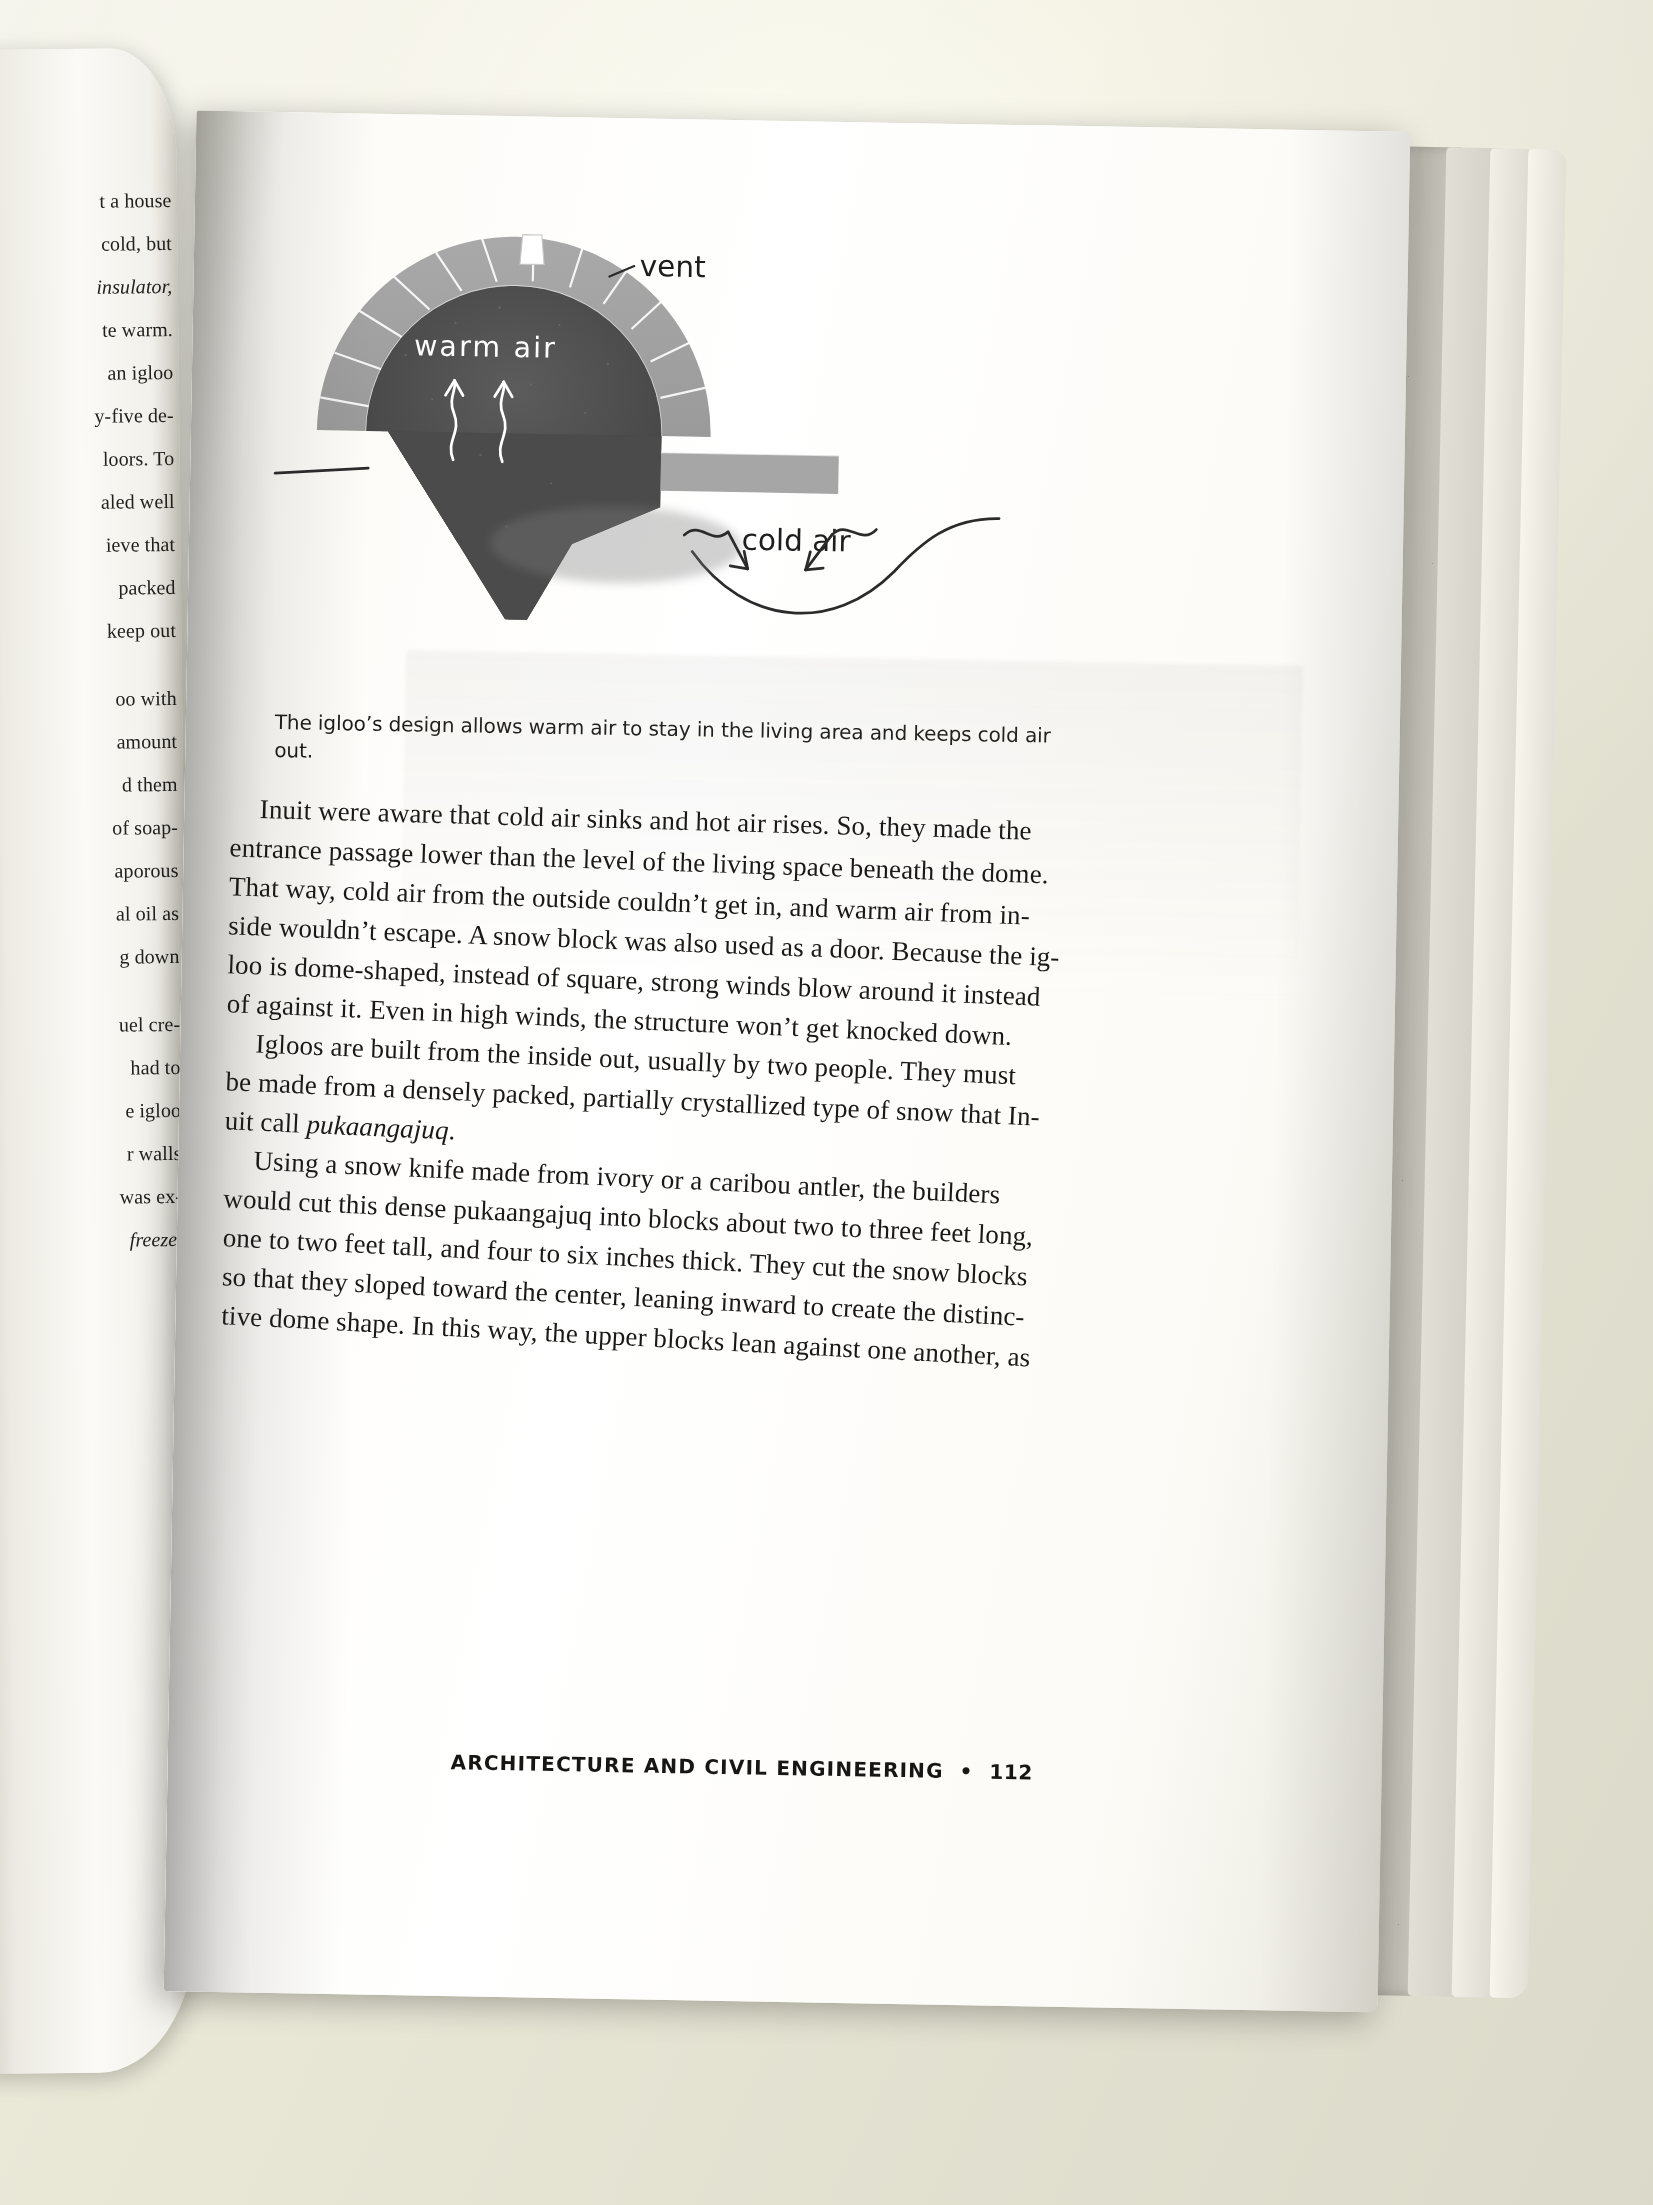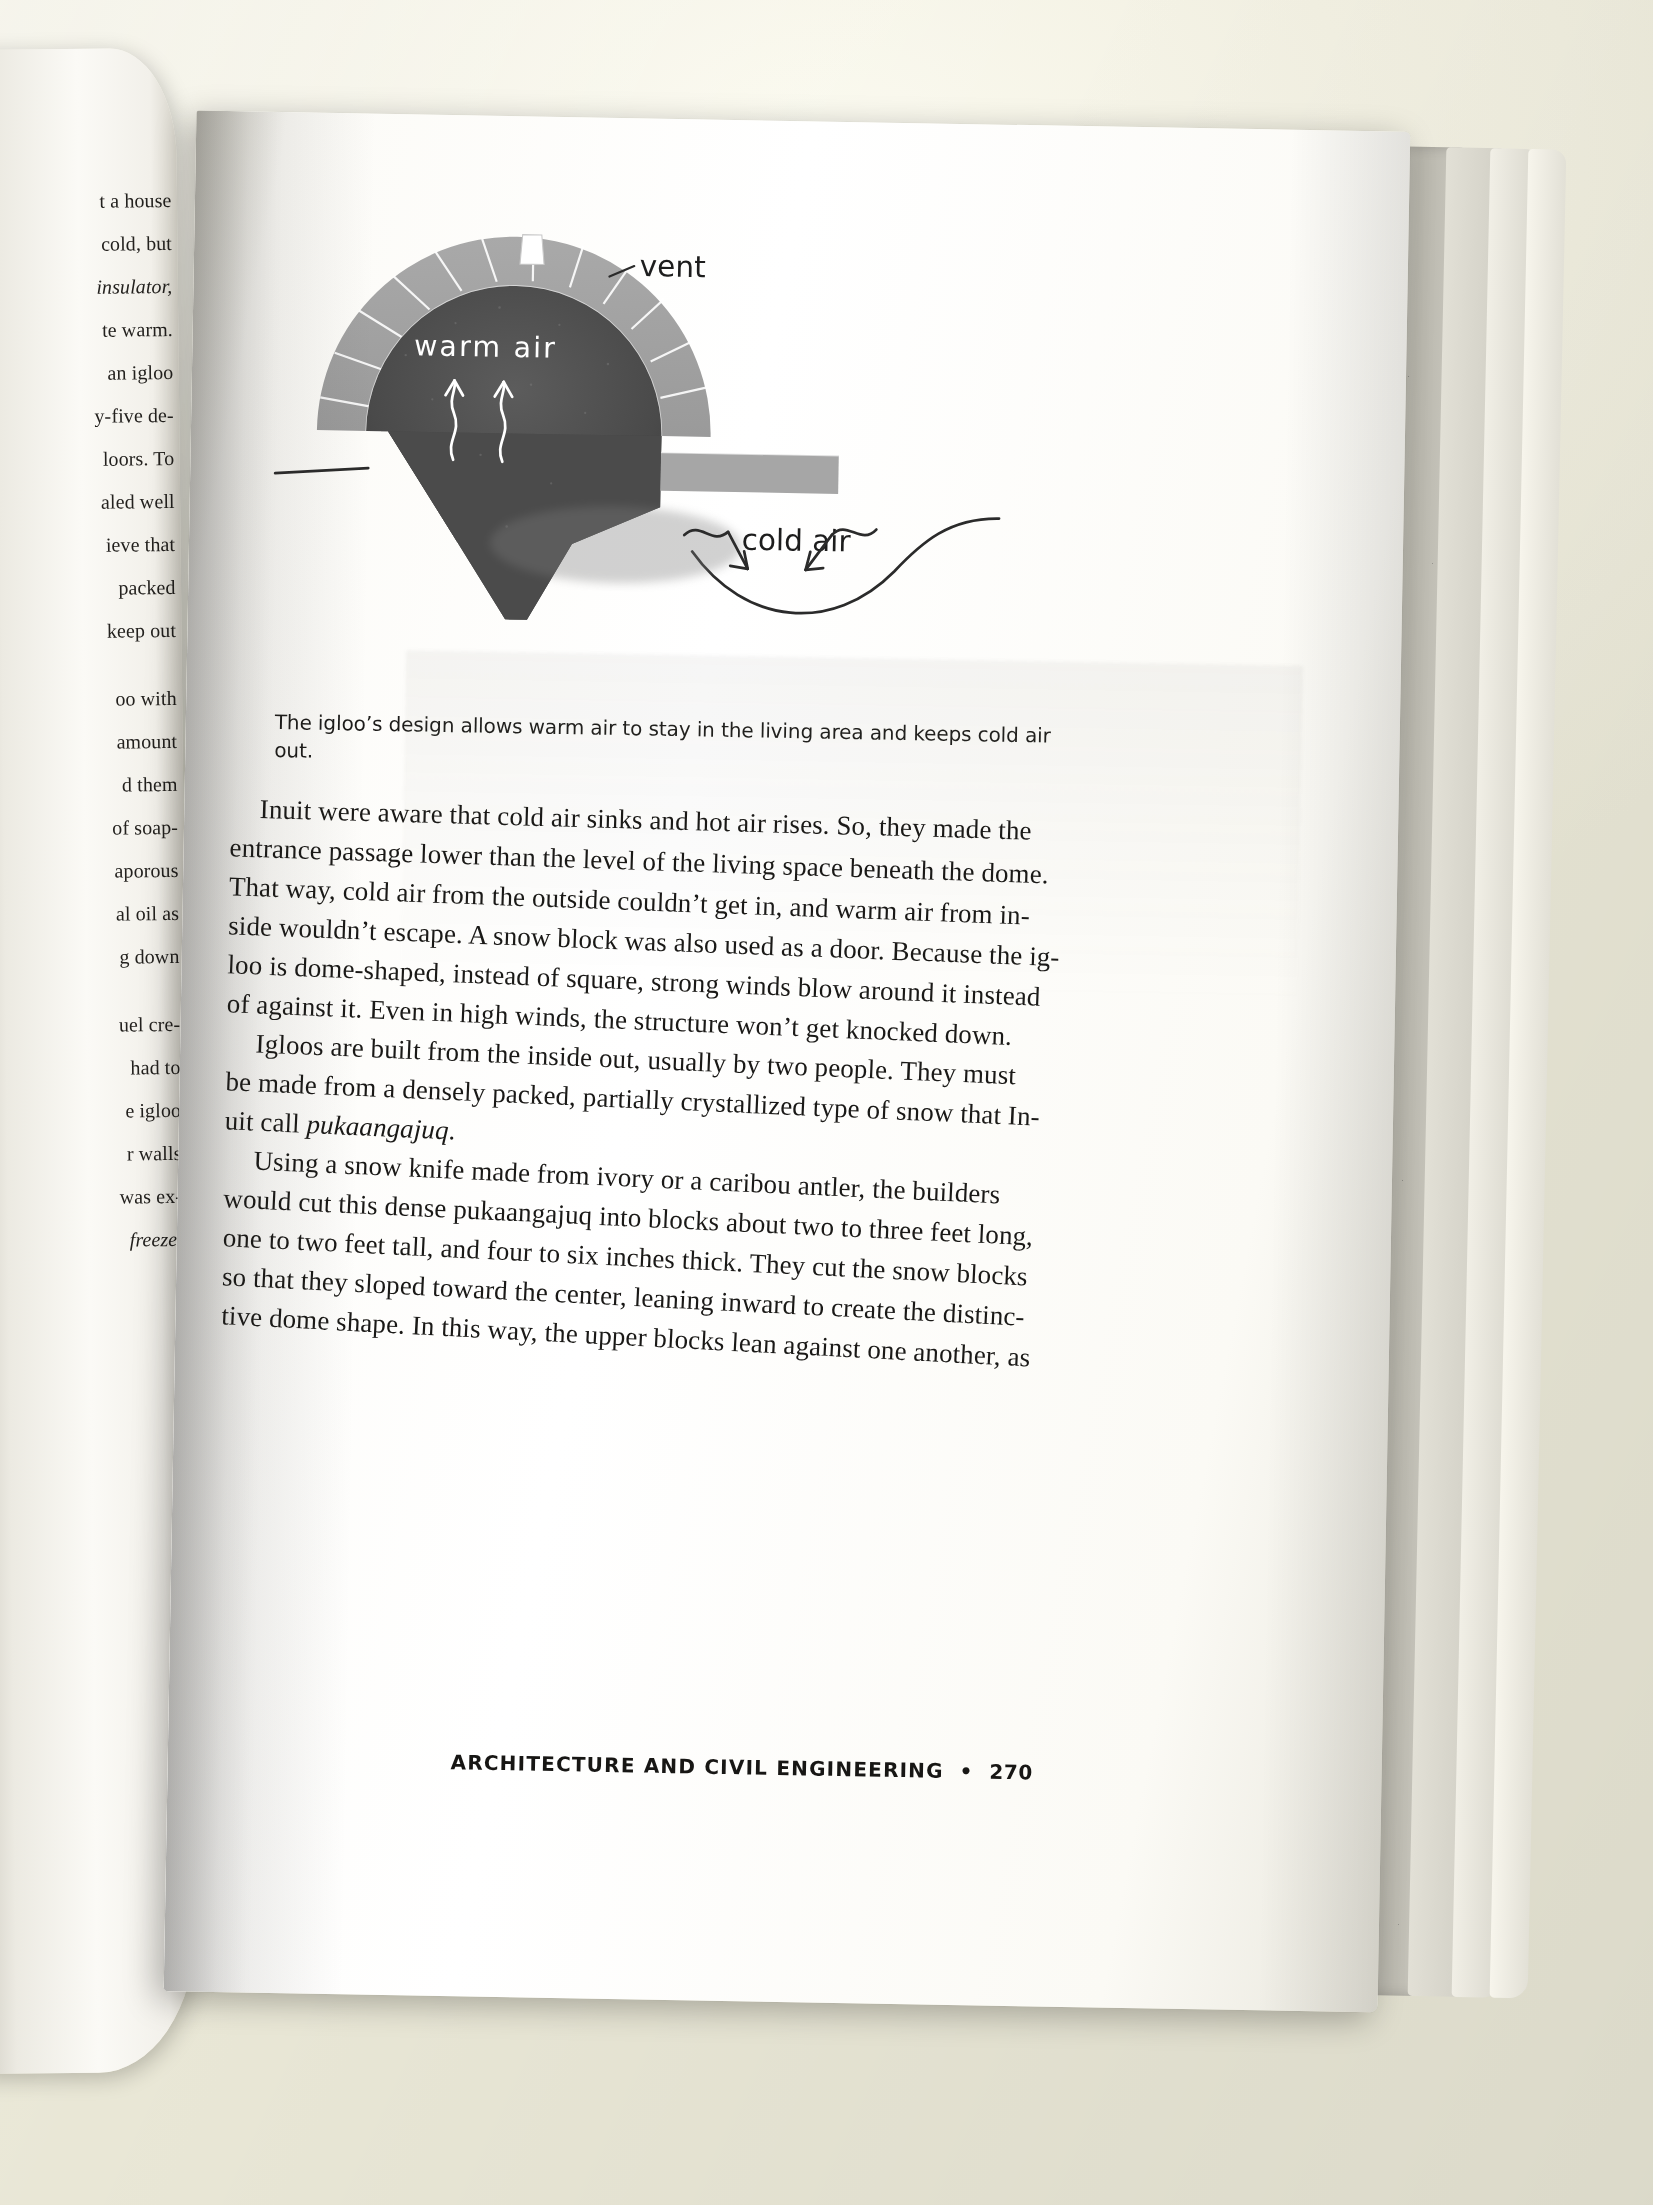--- a/index.html
+++ b/index.html
@@ -384,19 +384,19 @@
         <span class="ln2" style="transform:rotate(1.7deg)">would cut this dense pukaangajuq into blocks about two to three feet long,</span>
         <span class="ln2" style="transform:rotate(1.8deg)">one to two feet tall, and four to six inches thick. They cut the snow blocks</span>
         <span class="ln2" style="transform:rotate(1.9deg)">so that they sloped toward the center, leaning inward to create the distinc-</span>
         <span class="ln2" style="transform:rotate(2.0deg)">tive dome shape. In this way, the upper blocks lean against one another, as</span>
       </p>
     </div>
 
     <div class="footer">
       <span>ARCHITECTURE AND CIVIL ENGINEERING</span>
       <span class="dot">•</span>
-      <span class="pnum">270</span>
+      <span class="pnum">112</span>
     </div>
 
     <div class="gutter-shade"></div>
   </div>
 </div>
 
 
 </body></html>

